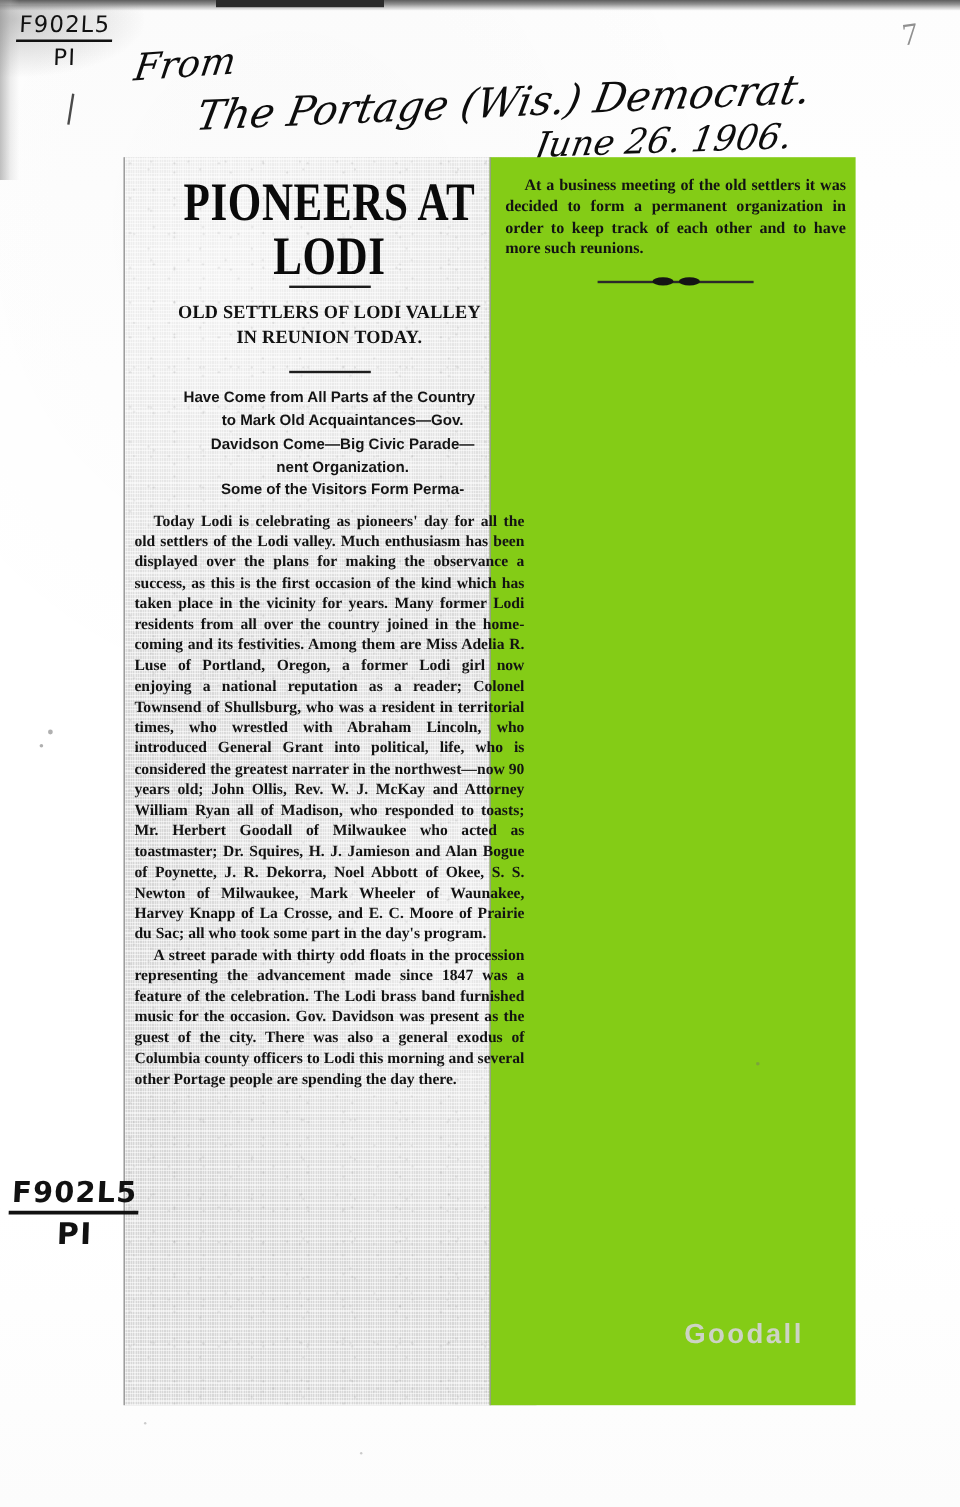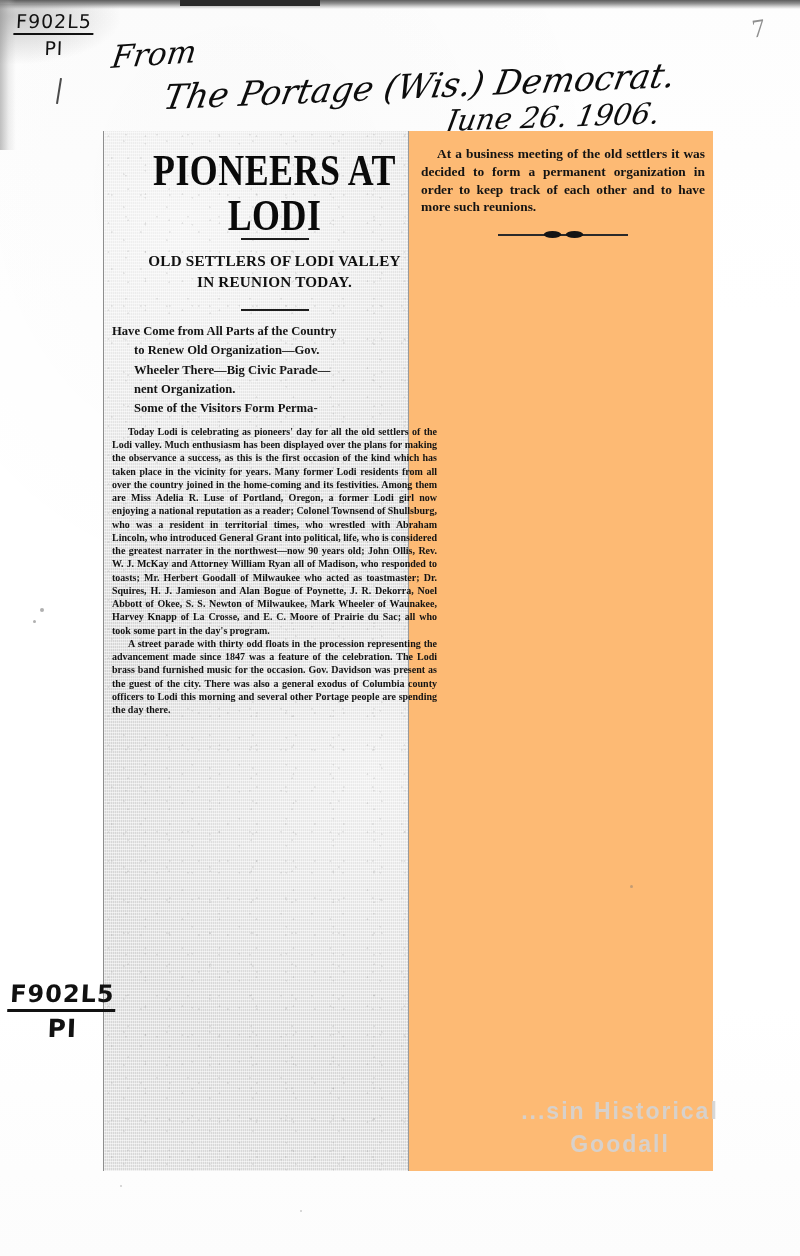--- a/index.html
+++ b/index.html
@@ -154,21 +154,21 @@
   }
 
   .col2 {
     position: absolute;
     top: 0;
     left: 305px;
     width: 305px;
     height: 1040px;
     padding: 6px 8px 0 12px;
     box-sizing: border-box;
-    background: #fdba74;
+    background: #84cc16;
     border-left: 1px solid #9a9a9a;
   }
 
   
   .col1::after {
     content: "";
     position: absolute;
     inset: 0;
     pointer-events: none;
     background-image:
@@ -214,39 +214,39 @@
     line-height: 1.33;
     text-align: center;
     letter-spacing: 0.2px;
     color: #111;
     position: relative;
     z-index: 2;
     transform: scaleX(0.98);
   }
 
   .subdeck {
-    font-family: Liberation Serif, serif;
+    font-family: Liberation Sans, sans-serif;
     font-weight: 700;
     font-size: 12.6px;
     line-height: 1.52;
     color: #141414;
-    text-align: left;
+    text-align: center;
     position: relative;
     z-index: 2;
     margin-top: 2px;
   }
   .subdeck .l0 { text-indent: 0; }
   .subdeck .ln { padding-left: 22px; }
 
   
   .body-col {
     position: relative;
     z-index: 2;
     font-family: "Liberation Serif", serif;
-    font-size: 10px;
+    font-size: 13px;
     line-height: 1.325;
     color: #131313;
     text-align: justify;
     text-align-last: left;
   }
   .body-col p {
     margin: 0;
     text-indent: 16px;
   }
   .col1 .body-col { font-weight: 700; }
@@ -337,22 +337,22 @@
 
       <div class="deck">
         <div>OLD SETTLERS OF LODI VALLEY</div>
         <div>IN REUNION TODAY.</div>
       </div>
 
       <div class="rule-short"></div>
 
       <div class="subdeck">
         <div class="l0">Have Come from All Parts af  the Country</div>
-        <div class="ln">to  Renew  Old   Organization—Gov.</div>
-        <div class="ln">Wheeler There—Big Civic  Parade—</div>
+        <div class="ln">to  Mark  Old   Acquaintances—Gov.</div>
+        <div class="ln">Davidson Come—Big Civic  Parade—</div>
         <div class="ln">nent Organization.</div>
         <div class="ln">Some  of  the  Visitors  Form Perma-</div>
       </div>
 
       <div class="body-col" style="margin-top:7px;">
         <p>Today Lodi is celebrating as pioneers' day for all the old settlers of the Lodi valley.  Much enthusiasm has been displayed over the plans for making the observance a success, as this is the first occasion of the kind which has taken place in the vicinity for years. Many former Lodi residents from all over the country joined in the home-coming and its festivities.  Among them are Miss Adelia R. Luse of Portland, Oregon, a former Lodi girl now enjoying a national reputation as a reader; Colonel Townsend of Shullsburg, who was a resident in territorial times, who wrestled with Abraham Lincoln, who introduced General Grant into political, life, who is considered the greatest narrater in the northwest—now 90 years old; John Ollis, Rev. W. J. McKay and Attorney William Ryan all of Madison, who responded to toasts; Mr. Herbert Goodall of Milwaukee who acted as toastmaster; Dr. Squires, H. J. Jamieson and Alan Bogue of Poynette, J. R. Dekorra, Noel Abbott of Okee, S. S. Newton of Milwaukee, Mark Wheeler of Waunakee, Harvey Knapp of La Crosse, and E. C. Moore of Prairie du Sac; all who took some part in the day's program.</p>
         <p>A street parade with thirty odd floats in the procession representing the advancement made since 1847 was a feature of the celebration.  The Lodi brass band furnished music for the occasion.  Gov. Davidson was present as the guest of the city.  There was also a general exodus of Columbia county officers to Lodi this morning and several other Portage people are spending the day there.</p>
       </div>
 
     </div>
@@ -369,21 +369,20 @@
     </div>
 
   </div>
 
   <div class="callnum" id="callnum-bottom">
     <span class="line1">F902L5</span>
     <span class="line2">PI</span>
   </div>
 
   <div class="stamp">
-    <span class="s1">...sin Historical</span>
     <span class="s2">Goodall</span>
   </div>
 
   <div class="speck" style="top:608px;left:40px;width:4px;height:4px;"></div>
   <div class="speck" style="top:620px;left:33px;width:3px;height:3px;"></div>
   <div class="speck" style="top:885px;left:630px;width:3px;height:3px;opacity:.4;"></div>
   <div class="speck" style="top:1210px;left:300px;width:2px;height:2px;opacity:.35;"></div>
   <div class="speck" style="top:1185px;left:120px;width:2px;height:2px;opacity:.35;"></div>
 
 </div>

